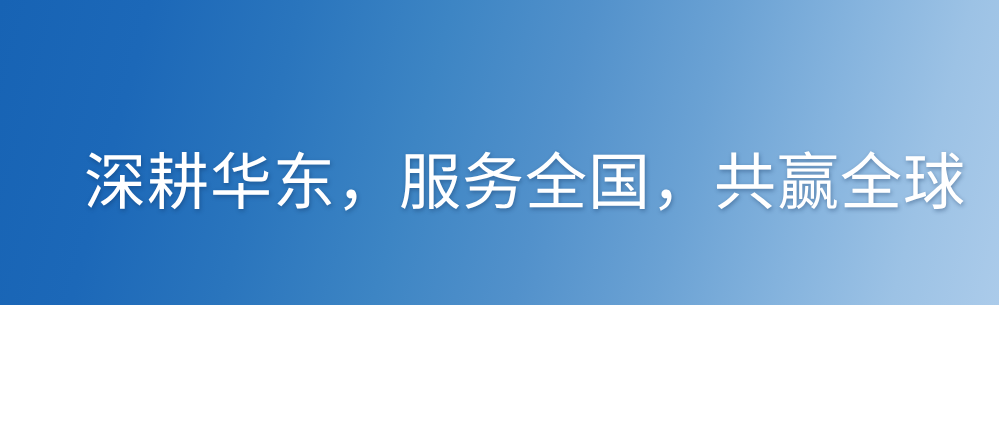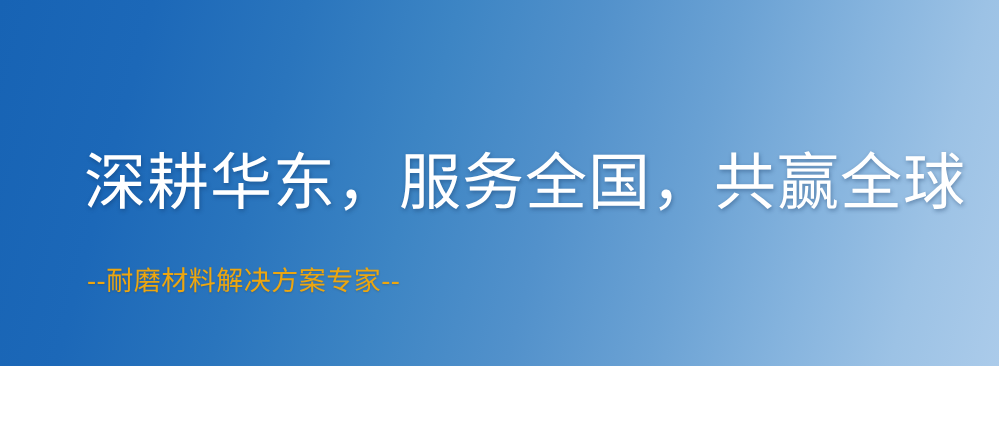--- a/index.html
+++ b/index.html
@@ -8,21 +8,21 @@
     padding: 0;
     background: #ffffff;
   }
   body {
     font-family: "Liberation Sans", sans-serif;
   }
 
   #banner {
     position: relative;
     width: 999px;
-    height: 366px;
+    height: 305px;
     overflow: hidden;
     
     background:
       linear-gradient(105deg,
         #1763b4 0%,
         #1c68b8 14%,
         #2a75bd 28%,
         #3d85c4 42%,
         #5291cb 55%,
         #6ba2d4 68%,
@@ -76,16 +76,15 @@
     height: 124px;
   }
 </style>
 </head>
 <body>
 
 <div id="banner">
 
   <div id="headline">深耕华东，服务全国，共赢全球</div>
 
-  <div id="subtitle">--耐磨材料解决方案专家--</div>
 
 
 </div>
 
 </body></html>

